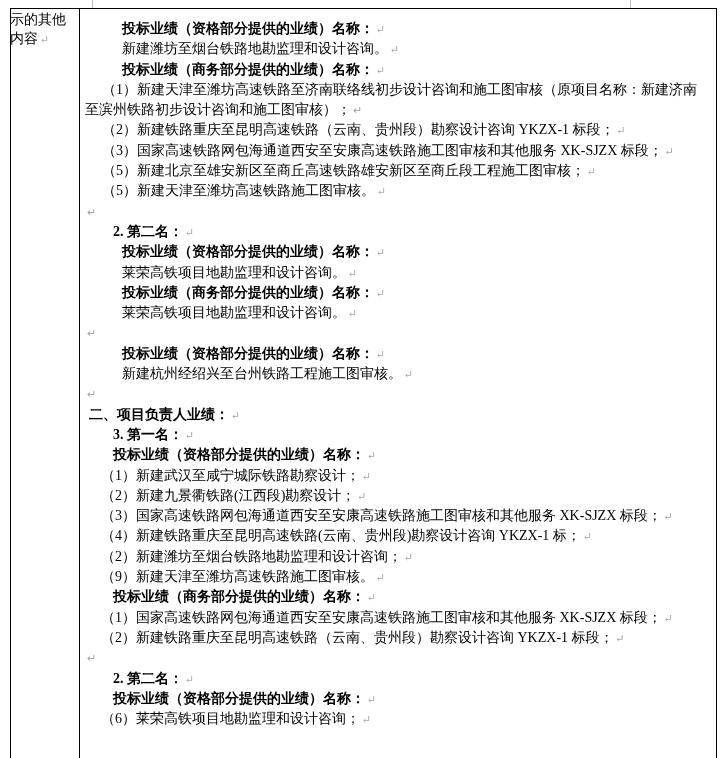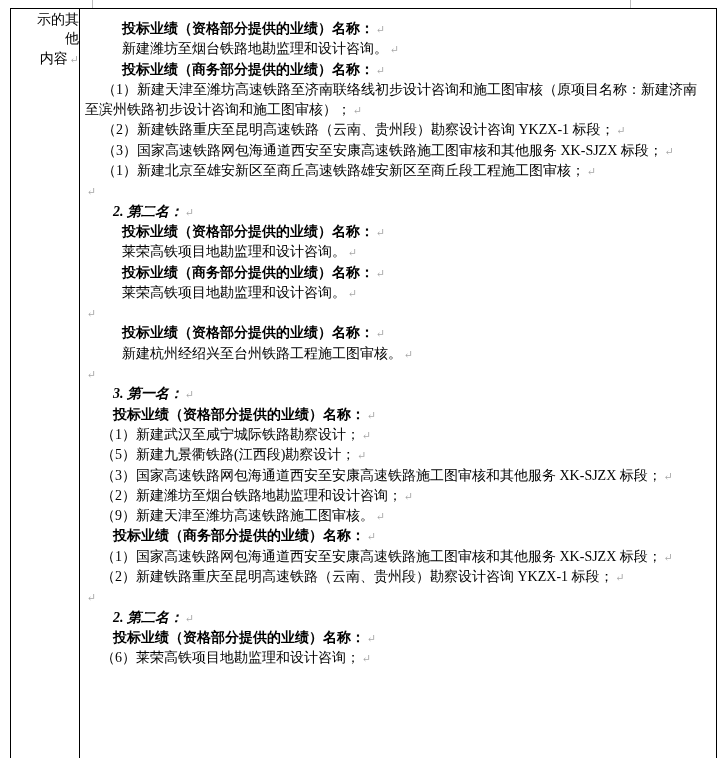--- a/index.html
+++ b/index.html
@@ -19,32 +19,32 @@
     border:1px solid #000;border-bottom:none;box-sizing:border-box;
   }
   .col-divider{
     position:absolute;left:68px;top:0;bottom:0;width:0;
     border-left:1px solid #000;
   }
   
   .cell-left{
     position:absolute;left:10px;top:8px;width:69px;height:750px;
     padding-top:1.5px;box-sizing:border-box;
-    text-align:right;font-size:14px;line-height:19.5px;padding-left:16px;
+    text-align:left;font-size:14px;line-height:19.5px;
   }
   
   .cell-right{
     position:absolute;left:85px;top:19px;width:633px;height:754px;
     font-size:14px;
   }
   .line{height:20.3px;line-height:20.3px;white-space:nowrap;}
   .line.b{font-weight:bold;}
-  .in-w{margin-left:0;}
+  .in-w{margin-left:0;font-family:Liberation Serif, serif;}
   .in-sec{margin-left:4px;}
-  .in-n{margin-left:28px;font-style:italic;}
+  .in-n{margin-left:28px;}
   .in-h1{margin-left:37px;}
   .in-i1{margin-left:17px;}
   .in-h2{margin-left:28px;}
   .in-i2{margin-left:16px;}
   .pilcrow{
     color:#a6a6a6;font-size:11px;font-weight:normal;
     margin-left:2px;vertical-align:baseline;
   }
 </style>
 </head>
@@ -66,36 +66,39 @@
 
 <div class="cell-right">
   <div id="content-lines">
       <div class="line in-h1 b"><span>投标业绩（资格部分提供的业绩）名称：</span><span class="pilcrow">↵</span></div>
       <div class="line in-h1"><span>新建潍坊至烟台铁路地勘监理和设计咨询。</span><span class="pilcrow">↵</span></div>
       <div class="line in-h1 b"><span>投标业绩（商务部分提供的业绩）名称：</span><span class="pilcrow">↵</span></div>
       <div class="line in-i1"><span>（1）新建天津至潍坊高速铁路至济南联络线初步设计咨询和施工图审核（原项目名称：新建济南</span></div>
       <div class="line in-w"><span>至滨州铁路初步设计咨询和施工图审核）；</span><span class="pilcrow">↵</span></div>
       <div class="line in-i1"><span>（2）新建铁路重庆至昆明高速铁路（云南、贵州段）勘察设计咨询 YKZX-1 标段；</span><span class="pilcrow">↵</span></div>
       <div class="line in-i1"><span>（3）国家高速铁路网包海通道西安至安康高速铁路施工图审核和其他服务 XK-SJZX 标段；</span><span class="pilcrow">↵</span></div>
-      <div class="line in-i1"><span>（1）新建北京至雄安新区至商丘高速铁路雄安新区至商丘段工程施工图审核；</span><span class="pilcrow">↵</span></div>
+      <div class="line in-i1"><span>（5）新建北京至雄安新区至商丘高速铁路雄安新区至商丘段工程施工图审核；</span><span class="pilcrow">↵</span></div>
+      <div class="line in-i1"><span>（5）新建天津至潍坊高速铁路施工图审核。</span><span class="pilcrow">↵</span></div>
       <div class="line in-w"><span></span><span class="pilcrow">↵</span></div>
       <div class="line in-n b"><span>2. 第二名：</span><span class="pilcrow">↵</span></div>
       <div class="line in-h1 b"><span>投标业绩（资格部分提供的业绩）名称：</span><span class="pilcrow">↵</span></div>
       <div class="line in-h1"><span>莱荣高铁项目地勘监理和设计咨询。</span><span class="pilcrow">↵</span></div>
       <div class="line in-h1 b"><span>投标业绩（商务部分提供的业绩）名称：</span><span class="pilcrow">↵</span></div>
       <div class="line in-h1"><span>莱荣高铁项目地勘监理和设计咨询。</span><span class="pilcrow">↵</span></div>
       <div class="line in-w"><span></span><span class="pilcrow">↵</span></div>
       <div class="line in-h1 b"><span>投标业绩（资格部分提供的业绩）名称：</span><span class="pilcrow">↵</span></div>
       <div class="line in-h1"><span>新建杭州经绍兴至台州铁路工程施工图审核。</span><span class="pilcrow">↵</span></div>
       <div class="line in-w"><span></span><span class="pilcrow">↵</span></div>
+      <div class="line in-sec b"><span>二、项目负责人业绩：</span><span class="pilcrow">↵</span></div>
       <div class="line in-n b"><span>3. 第一名：</span><span class="pilcrow">↵</span></div>
       <div class="line in-h2 b"><span>投标业绩（资格部分提供的业绩）名称：</span><span class="pilcrow">↵</span></div>
       <div class="line in-i2"><span>（1）新建武汉至咸宁城际铁路勘察设计；</span><span class="pilcrow">↵</span></div>
-      <div class="line in-i2"><span>（5）新建九景衢铁路(江西段)勘察设计；</span><span class="pilcrow">↵</span></div>
+      <div class="line in-i2"><span>（2）新建九景衢铁路(江西段)勘察设计；</span><span class="pilcrow">↵</span></div>
       <div class="line in-i2"><span>（3）国家高速铁路网包海通道西安至安康高速铁路施工图审核和其他服务 XK-SJZX 标段；</span><span class="pilcrow">↵</span></div>
+      <div class="line in-i2"><span>（4）新建铁路重庆至昆明高速铁路(云南、贵州段)勘察设计咨询 YKZX-1 标；</span><span class="pilcrow">↵</span></div>
       <div class="line in-i2"><span>（2）新建潍坊至烟台铁路地勘监理和设计咨询；</span><span class="pilcrow">↵</span></div>
       <div class="line in-i2"><span>（9）新建天津至潍坊高速铁路施工图审核。</span><span class="pilcrow">↵</span></div>
       <div class="line in-h2 b"><span>投标业绩（商务部分提供的业绩）名称：</span><span class="pilcrow">↵</span></div>
       <div class="line in-i2"><span>（1）国家高速铁路网包海通道西安至安康高速铁路施工图审核和其他服务 XK-SJZX 标段；</span><span class="pilcrow">↵</span></div>
       <div class="line in-i2"><span>（2）新建铁路重庆至昆明高速铁路（云南、贵州段）勘察设计咨询 YKZX-1 标段；</span><span class="pilcrow">↵</span></div>
       <div class="line in-w"><span></span><span class="pilcrow">↵</span></div>
       <div class="line in-n b"><span>2. 第二名：</span><span class="pilcrow">↵</span></div>
       <div class="line in-h2 b"><span>投标业绩（资格部分提供的业绩）名称：</span><span class="pilcrow">↵</span></div>
       <div class="line in-i2"><span>（6）莱荣高铁项目地勘监理和设计咨询；</span><span class="pilcrow">↵</span></div>
     </div>

